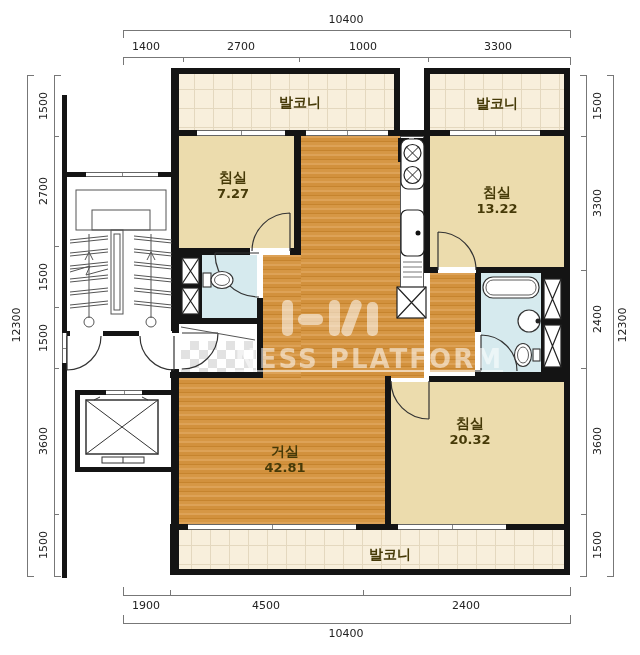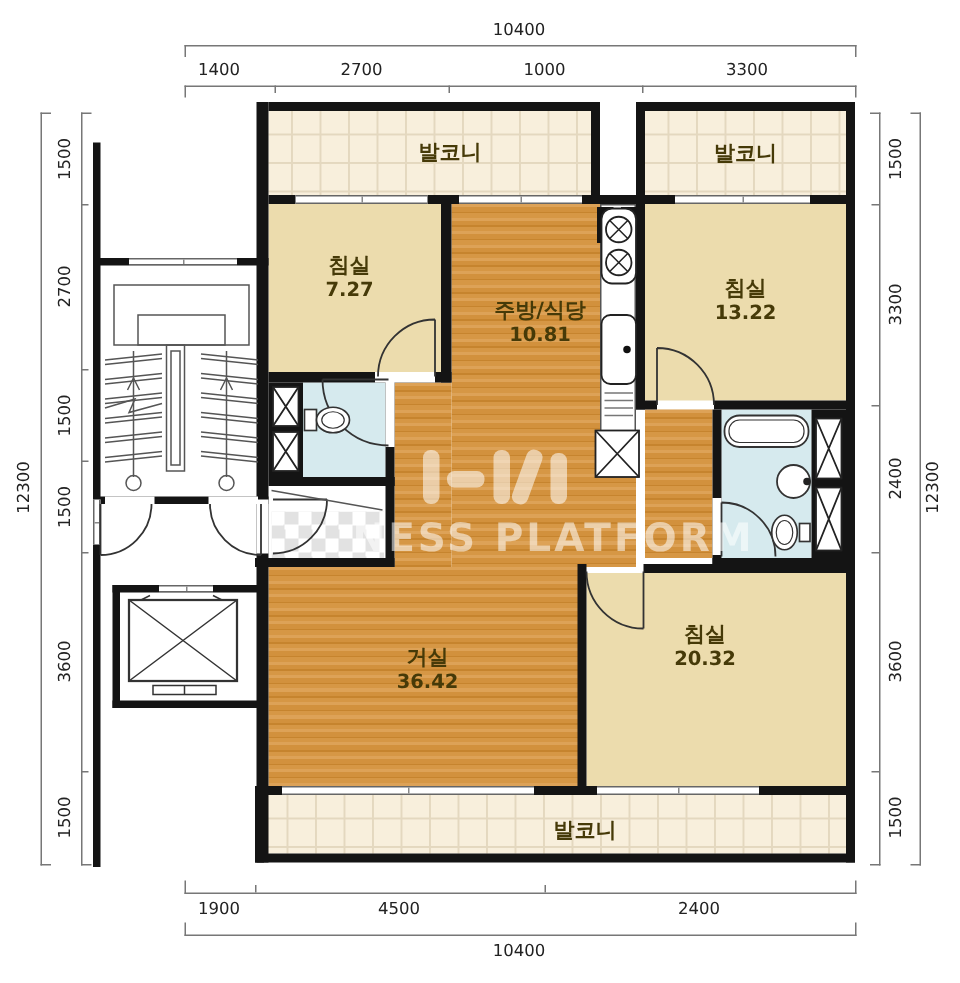--- a/index.html
+++ b/index.html
@@ -34,21 +34,21 @@
   
   .bktT{position:absolute;border-top:1px solid #777;border-left:1px solid #777;border-right:1px solid #777;}
   .bktB{position:absolute;border-bottom:1px solid #777;border-left:1px solid #777;border-right:1px solid #777;}
   .bktL{position:absolute;border-left:1px solid #777;border-top:1px solid #777;border-bottom:1px solid #777;}
   .bktR{position:absolute;border-right:1px solid #777;border-top:1px solid #777;border-bottom:1px solid #777;}
   .tkv{position:absolute;width:1px;height:5px;background:#777;}
   .tkh{position:absolute;width:5px;height:1px;background:#777;}
   
   .wm-bar{position:absolute;background:rgba(255,255,255,.55);border-radius:5px;z-index:40;}
   .wm-text{position:absolute;color:rgba(255,255,255,.55);font-weight:bold;font-size:26px;
-           letter-spacing:2px;text-align:center;z-index:40;white-space:nowrap;}
+           letter-spacing:2px;text-align:center;z-index:40;white-space:nowrap;text-decoration:underline;}
   svg.overlay{position:absolute;left:0;top:0;z-index:20;pointer-events:none;}
 </style>
 </head>
 <body>
 
 <div class="plan">
 
   <div class="bktT" style="left:123px;top:30px;width:446px;height:7px"></div>
   <div class="bktT" style="left:123px;top:57px;width:446px;height:7px"></div>
   <div class="tkv" style="left:183px;top:57px"></div>
@@ -256,31 +256,27 @@
   <div class="room-label" style="left:300px;top:102px">
     <span>발코니</span>
   </div>
   <div class="room-label" style="left:497px;top:103px">
     <span>발코니</span>
   </div>
   <div class="room-label" style="left:233px;top:186px">
     <div>침실</div>
     <div class="area">7.27</div>
   </div>
-  <div class="room-label" style="left:360px;top:216px">
-    <div>주방/식당</div>
-    <div class="area">10.81</div>
-  </div>
   <div class="room-label" style="left:497px;top:201px">
     <div>침실</div>
     <div class="area">13.22</div>
   </div>
-  <div class="room-label" style="left:285px;top:447px">
+  <div class="room-label" style="left:285px;top:460px">
     <div>거실</div>
-    <div class="area">36.42</div>
+    <div class="area">42.81</div>
   </div>
   <div class="room-label" style="left:470px;top:432px">
     <div>침실</div>
     <div class="area">20.32</div>
   </div>
   <div class="room-label" style="left:390px;top:554px">
     <span>발코니</span>
   </div>
 
   <div class="wm-bar" style="left:282px;top:300px;width:11px;height:36px"></div>

